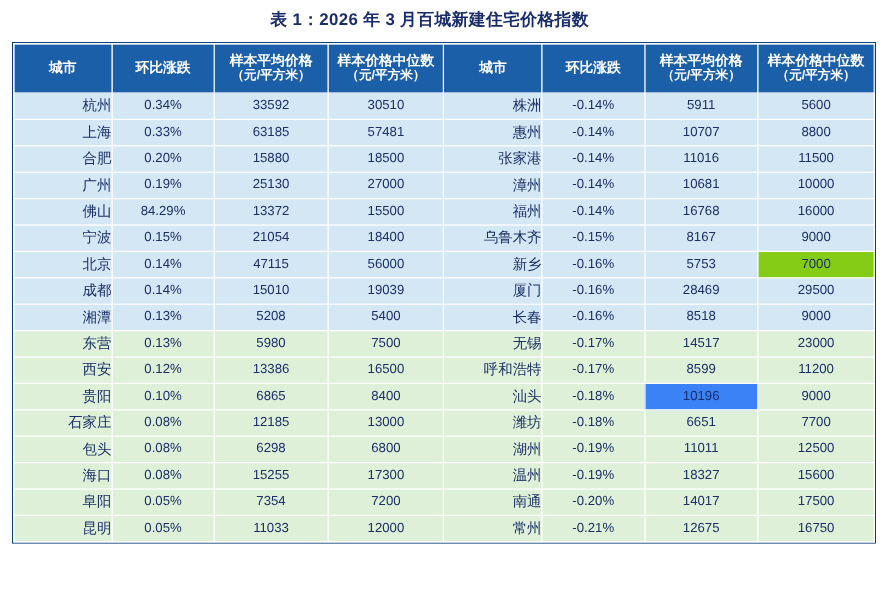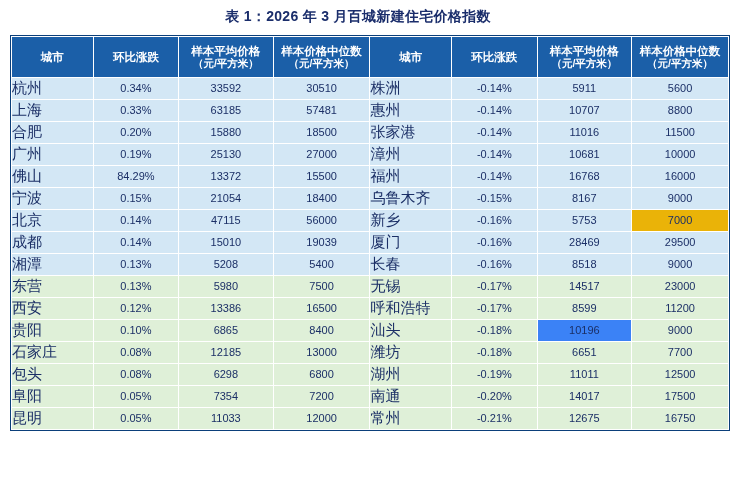--- a/index.html
+++ b/index.html
@@ -56,22 +56,22 @@
     height: 38px;
     border: 1px solid #ffffff;
     padding: 1px 2px;
   }
   thead th .sub {
     display: block;
     font-size: 10.5px;
     font-weight: bold;
   }
   td.city {
-    text-align: left;
-    font-size: 15px;
+    text-align: right;
+    font-size: 12px;
   }
   
   tr.band-blue td {
     background: #d3e7f5;
   }
   tr.band-green td {
     background: #dff0d8;
   }
   td.sep-left {
     border-left: 1px solid #ffffff;
@@ -186,21 +186,21 @@
             <td style="background: rgb(211, 231, 245);">9000</td>
           </tr>
           <tr class="band-blue">
             <td class="city">北京</td>
             <td>0.14%</td>
             <td>47115</td>
             <td>56000</td>
             <td class="city sep-left" style="background: rgb(211, 231, 245);">新乡</td>
             <td style="background: rgb(211, 231, 245);">-0.16%</td>
             <td style="background: rgb(211, 231, 245);">5753</td>
-            <td style="background: #eab308;">7000</td>
+            <td style="background: #84cc16;">7000</td>
           </tr>
           <tr class="band-blue">
             <td class="city">成都</td>
             <td>0.14%</td>
             <td>15010</td>
             <td>19039</td>
             <td class="city sep-left" style="background: rgb(211, 231, 245);">厦门</td>
             <td style="background: rgb(211, 231, 245);">-0.16%</td>
             <td style="background: rgb(211, 231, 245);">28469</td>
             <td style="background: rgb(211, 231, 245);">29500</td>
@@ -259,20 +259,30 @@
             <td class="city">包头</td>
             <td>0.08%</td>
             <td>6298</td>
             <td>6800</td>
             <td class="city sep-left" style="background: rgb(223, 240, 216);">湖州</td>
             <td style="background: rgb(223, 240, 216);">-0.19%</td>
             <td style="background: rgb(223, 240, 216);">11011</td>
             <td style="background: rgb(223, 240, 216);">12500</td>
           </tr>
           <tr class="band-green">
+            <td class="city">海口</td>
+            <td>0.08%</td>
+            <td>15255</td>
+            <td>17300</td>
+            <td class="city sep-left" style="background: rgb(223, 240, 216);">温州</td>
+            <td style="background: rgb(223, 240, 216);">-0.19%</td>
+            <td style="background: rgb(223, 240, 216);">18327</td>
+            <td style="background: rgb(223, 240, 216);">15600</td>
+          </tr>
+          <tr class="band-green">
             <td class="city">阜阳</td>
             <td>0.05%</td>
             <td>7354</td>
             <td>7200</td>
             <td class="city sep-left" style="background: rgb(223, 240, 216);">南通</td>
             <td style="background: rgb(223, 240, 216);">-0.20%</td>
             <td style="background: rgb(223, 240, 216);">14017</td>
             <td style="background: rgb(223, 240, 216);">17500</td>
           </tr>
           <tr class="band-green">

